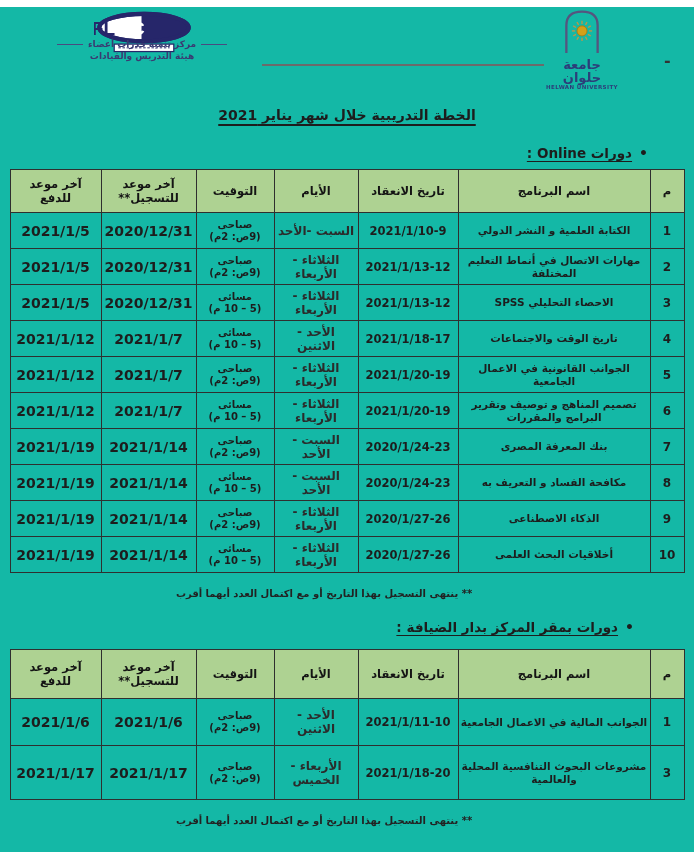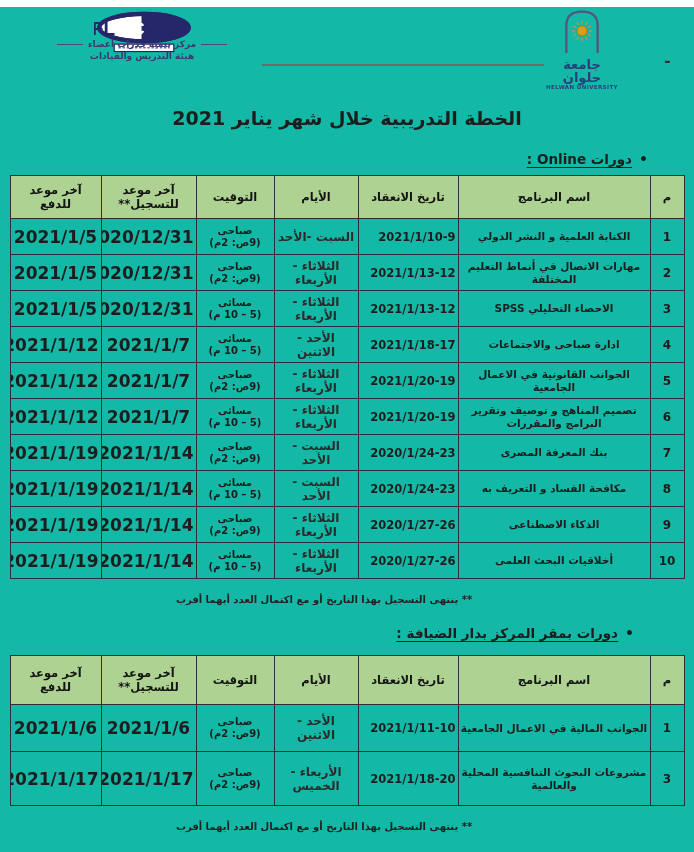--- a/index.html
+++ b/index.html
@@ -15,42 +15,42 @@
     font-size:9px;color:#3a3a72;line-height:1.3;}
   .cap-row{display:flex;align-items:center;justify-content:center;}
   .dashline{width:26px;border-top:1.5px solid #4a4a80;margin:0 5px;}
   .head-rule{position:absolute;top:57px;left:262px;width:282px;border-top:2px solid #6b6b6b;}
   .helwan{position:absolute;left:545px;top:0;width:74px;text-align:center;}
   .helwan-ar{font-size:13px;color:#2c3e7a;line-height:1;margin-top:1px;}
   .helwan-en{font-size:5.5px;letter-spacing:.4px;color:#2c3e7a;}
   .head-dash{position:absolute;left:664px;top:44px;font-size:16px;color:#333;}
   .fldc svg text{font-family:"Liberation Sans",sans-serif;font-weight:bold;}
   
-  .doc-title{text-align:center;font-size:19px;margin-top:12px;
-    text-underline-offset:4px;text-decoration-thickness:1.5px;}
+  .doc-title{text-align:center;font-size:14px;margin-top:12px;
+    text-decoration:underline;text-underline-offset:4px;text-decoration-thickness:1.5px;}
   .section-heading{text-align:right;font-size:13.5px;}
   .sec-online .section-heading{margin:22px 46px 8px 0;padding-left:28px;}
   .sec-onsite .section-heading{margin:20px 60px 8px 0;}
   .bullet{margin-left:7px;font-size:14px;}
   .heading-text{text-decoration:underline;text-underline-offset:3px;}
   
   table.course-table{border-collapse:collapse;table-layout:fixed;width:674px;margin:8px auto 0 auto;}
   .sec-onsite table.course-table{margin-top:14px;}
   th,td{border:1.5px solid #2f2f2f;text-align:center;vertical-align:middle;
     padding:1px 2px;font-weight:bold;overflow:hidden;}
   th{background:#aed292;font-size:11.5px;line-height:1.25;color:#141414;}
   .t1 th{height:40px;} .t1 td{height:33px;}
   .t2 th{height:46px;} .t2 td{height:44px;}
   .t2 tbody tr:nth-child(2) td{height:51px;}
   td.c-num{font-size:12px;}
   td.c-name{font-size:10.5px;line-height:1.15;text-align:center;}
-  td.c-date{font-size:11.5px;direction:ltr;text-align:right;}
+  td.c-date{font-size:11.5px;direction:ltr;}
   td.c-days{font-size:12px;color:#2b2b2b;}
   td.c-time{font-size:10px;line-height:1.2;white-space:pre-line;}
-  td.c-reg,td.c-pay{font-size:17px;}
+  td.c-reg,td.c-pay{font-size:14px;}
   
   .footnote{text-align:center;margin:15px 46px 0 0;font-size:10px;color:#222;}
 </style>
 </head>
 <body>
 
 <div class="page" dir="rtl">
 
   <div class="doc-header">
 
@@ -161,21 +161,21 @@
             <td class="c-name">الاحصاء التحليلي SPSS</td>
             <td class="c-date">2021/1/13-12</td>
             <td class="c-days">الثلاثاء - الأربعاء</td>
             <td class="c-time">مسائى
 (5 – 10 م)</td>
             <td class="c-reg">2020/12/31</td>
             <td class="c-pay">2021/1/5</td>
           </tr>
           <tr>
             <td class="c-num">4</td>
-            <td class="c-name">ادارة صباحى والاجتماعات</td>
+            <td class="c-name">تاريخ الوقت والاجتماعات</td>
             <td class="c-date">2021/1/18-17</td>
             <td class="c-days">الأحد - الاثنين</td>
             <td class="c-time">مسائى
 (5 – 10 م)</td>
             <td class="c-reg">2021/1/7</td>
             <td class="c-pay">2021/1/12</td>
           </tr>
           <tr>
             <td class="c-num">5</td>
             <td class="c-name">الجوانب القانونية في الاعمال الجامعية</td>

